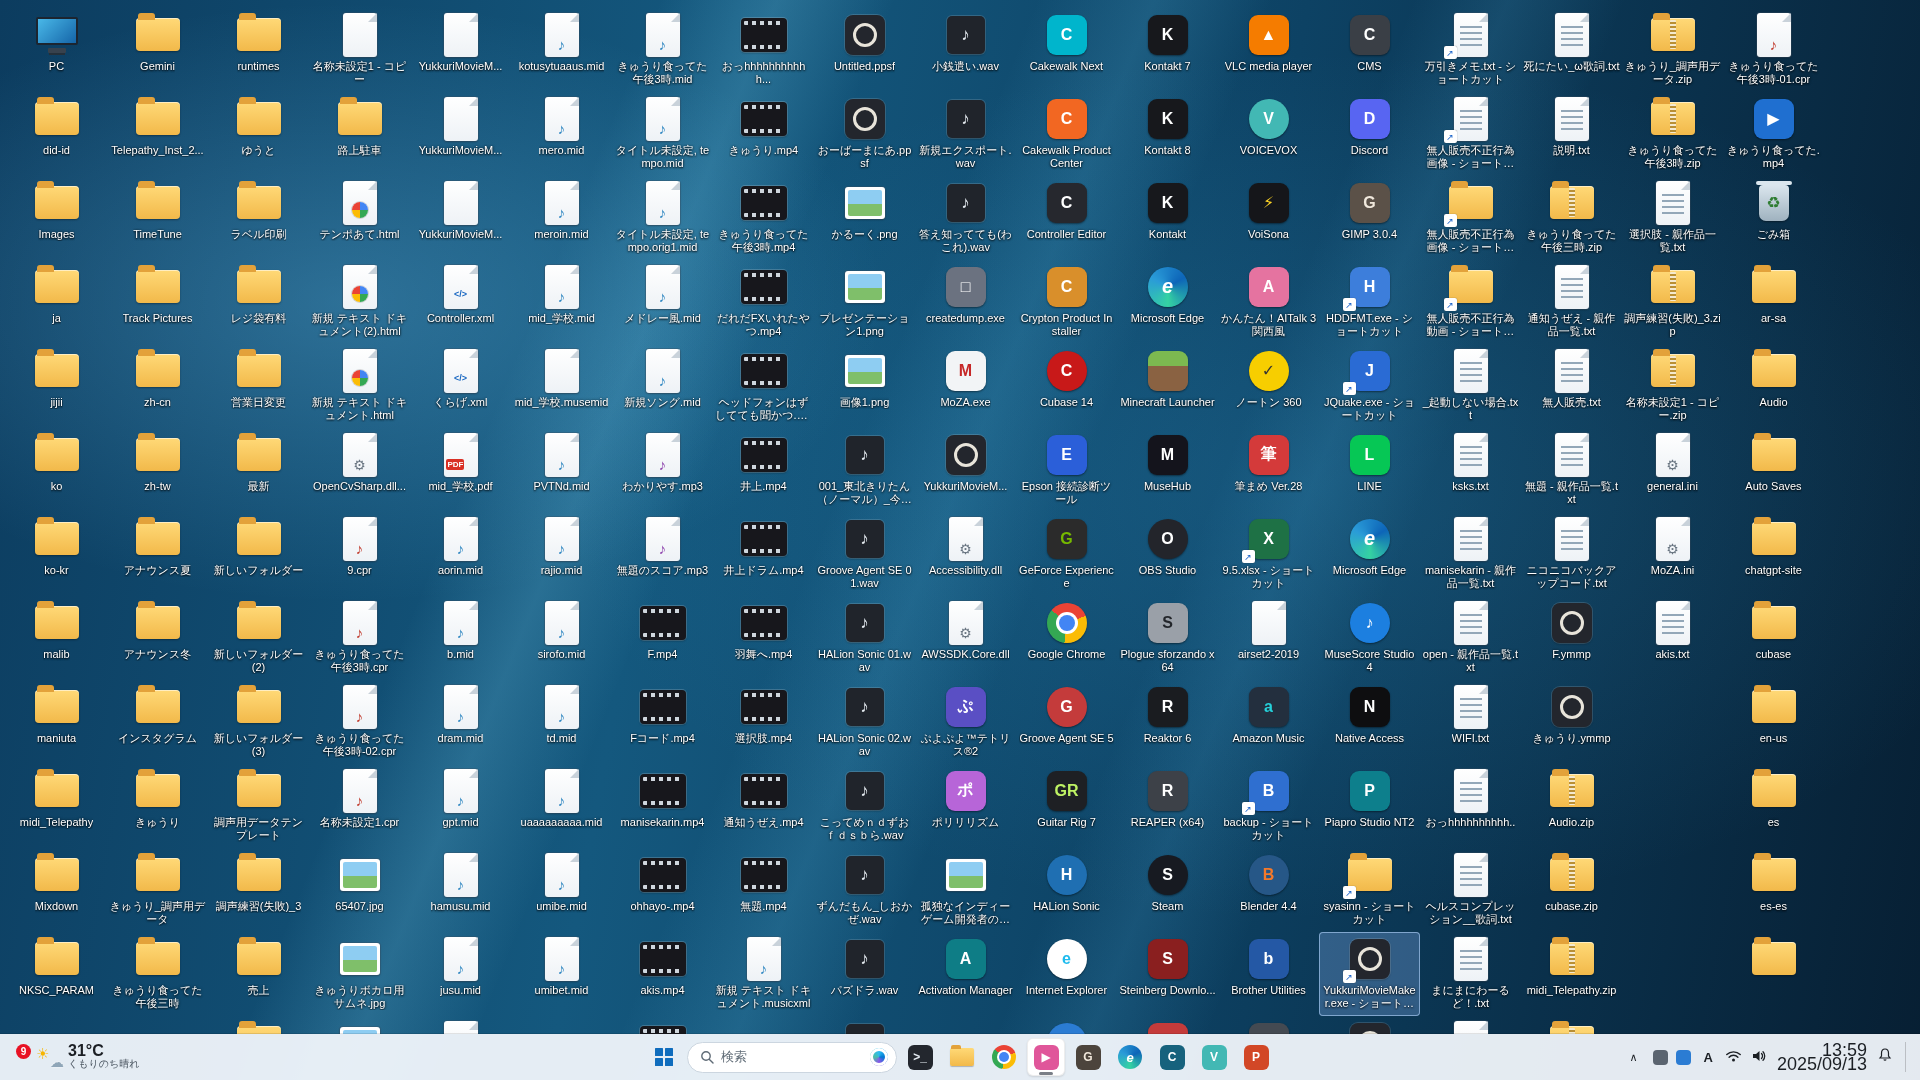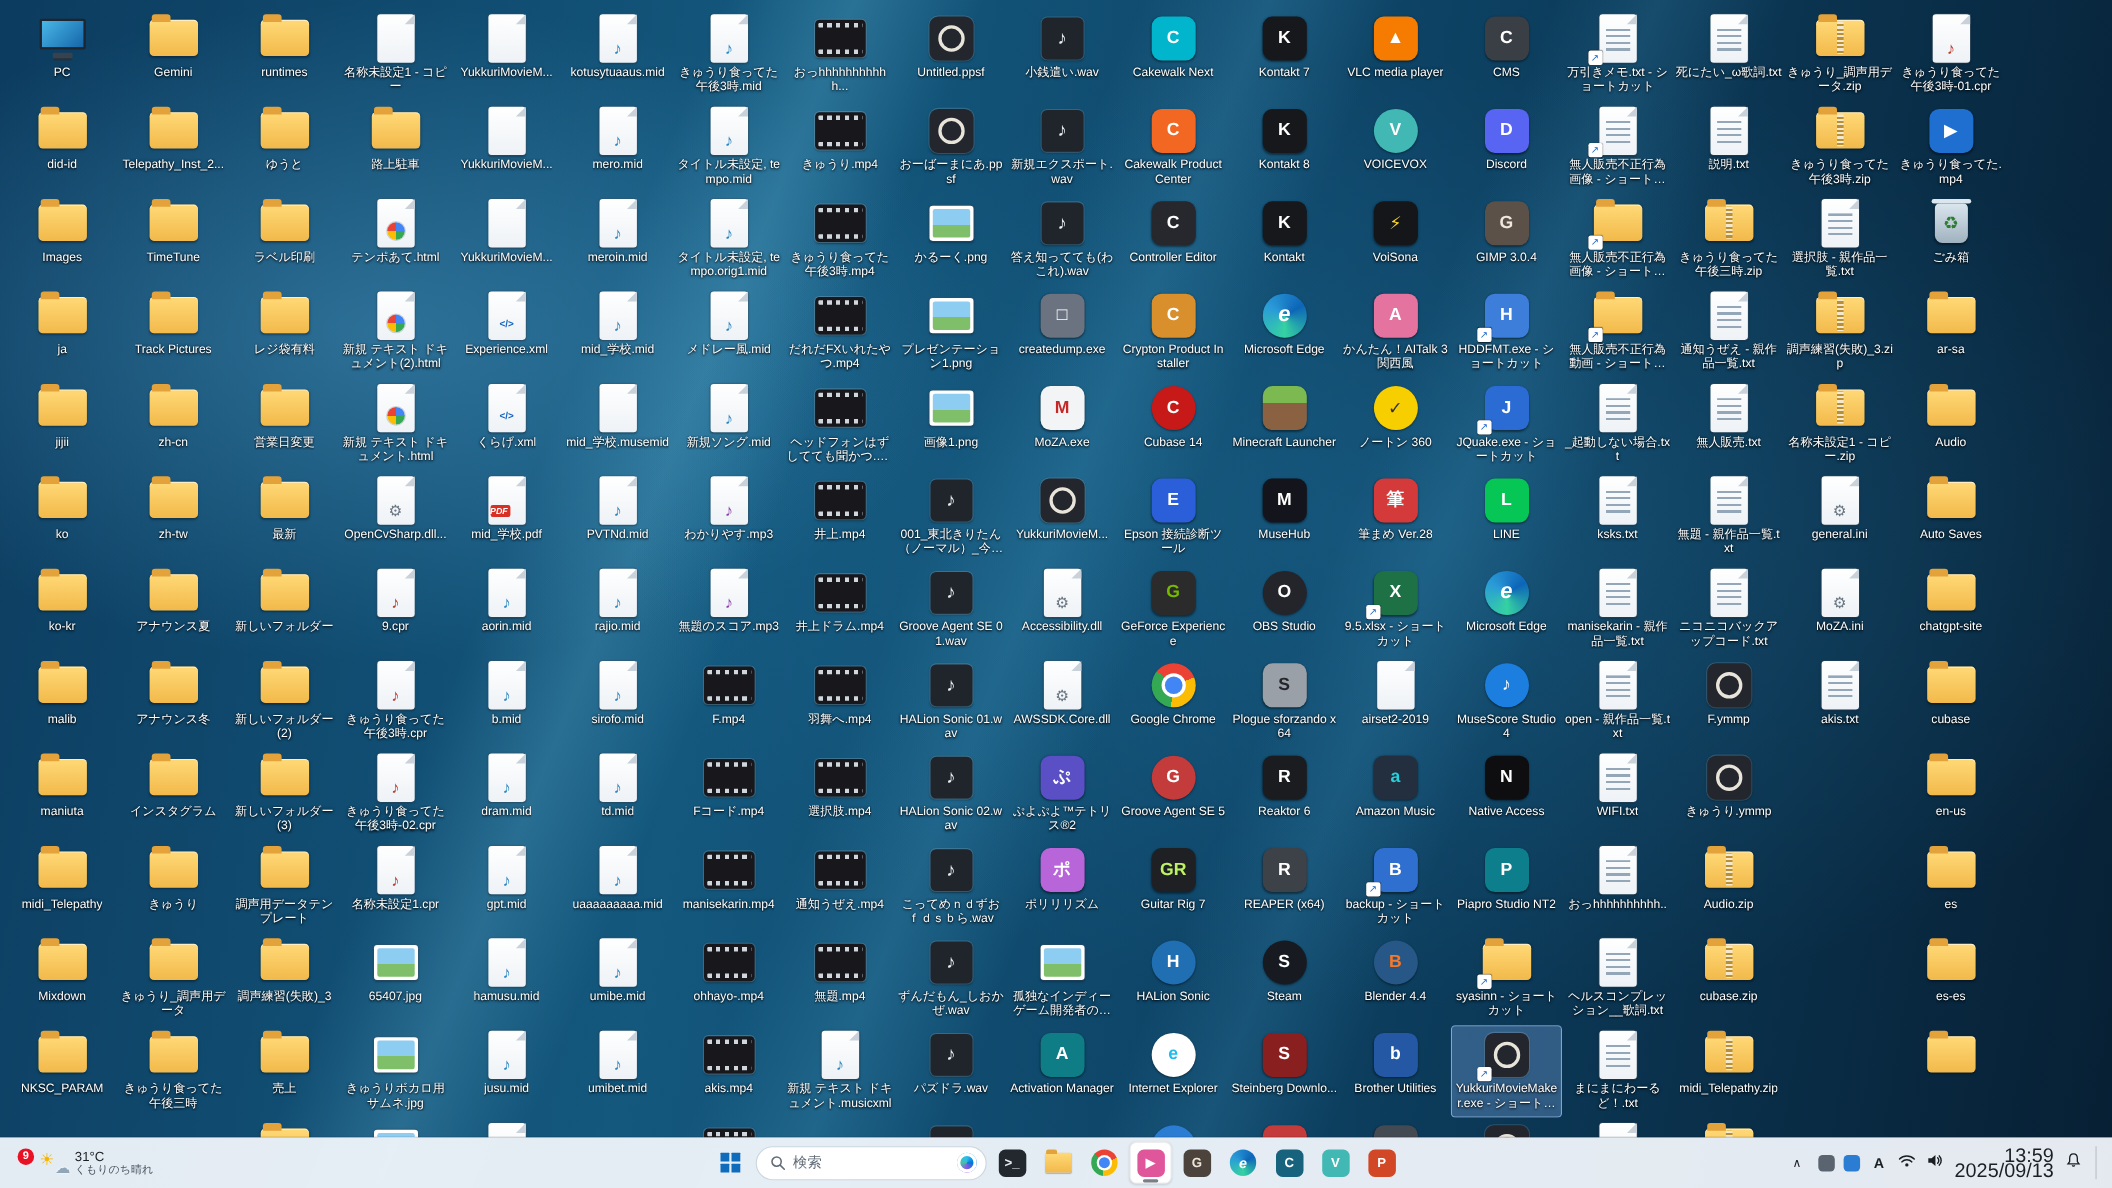--- a/index.html
+++ b/index.html
@@ -28,21 +28,21 @@
   .ic-folder.zip::after { content:""; position:absolute; left:50%; top:2px; bottom:2px; width:6px; transform:translateX(-50%);
     background:repeating-linear-gradient(180deg,#f4e9cf 0 2px,#b98f34 2px 4px); border-radius:1px; }
   .ic-file { width:34px; height:44px; border-radius:3px; position:relative;
     background:linear-gradient(#ffffff,#eef2f6); box-shadow:0 0 0 1px rgba(60,80,100,.35), 0 1px 2px rgba(0,0,0,.3); }
   .ic-file::before { content:""; position:absolute; top:0; right:0; width:0; height:0;
     border-style:solid; border-width:0 0 9px 9px; border-color:transparent transparent #c9d2da transparent; }
   .ic-file.text::after { content:""; position:absolute; left:6px; right:6px; top:13px; height:23px;
     background:repeating-linear-gradient(180deg,#93a7b8 0 2px,transparent 2px 6px); }
   .mark { position:absolute; left:0; right:0; bottom:4px; text-align:center; font-size:15px; font-weight:bold; }
   .xmlm { position:absolute; left:0; right:0; bottom:10px; text-align:center; font-size:9px; color:#1565c0; font-weight:bold; }
-  .pdfband { position:absolute; left:2px; right:14px; bottom:7px; background:#d93025; color:#fff; font-size:8px; font-weight:bold; text-align:left; border-radius:2px; padding:1px 0;font-style:italic; }
+  .pdfband { position:absolute; left:2px; right:14px; bottom:7px; background:#d93025; color:#fff; font-size:8px; font-weight:bold; text-align:right; border-radius:2px; padding:1px 0; }
   .htmlball { position:absolute; left:50%; bottom:7px; transform:translateX(-50%); width:16px; height:16px; border-radius:50%;
     background:conic-gradient(#4285f4 0 25%, #34a853 25% 50%, #fbbc05 50% 75%, #ea4335 75% 100%); box-shadow:0 0 0 1px rgba(0,0,0,.15); }
   .ic-img { width:40px; height:32px; background:#fff; border-radius:3px; padding:3px; box-shadow:0 0 0 1px rgba(60,80,100,.35), 0 1px 2px rgba(0,0,0,.3); }
   .ic-img::after { content:""; display:block; width:100%; height:100%; border-radius:2px;
     background:linear-gradient(180deg,#8ecdf2 0 55%, #7fbf6a 55% 100%); }
   .ic-video { width:46px; height:34px; background:#17171c; border-radius:4px; position:relative; box-shadow:0 0 0 1px rgba(255,255,255,.18), 0 1px 2px rgba(0,0,0,.4); }
   .ic-video::before, .ic-video::after { content:""; position:absolute; left:3px; right:3px; height:4px;
     background:repeating-linear-gradient(90deg,#cfd6dd 0 4px, transparent 4px 8px); border-radius:1px; }
   .ic-video::before { top:3px; } .ic-video::after { bottom:3px; }
   .ic-wav { width:38px; height:38px; background:#20242b; border-radius:5px; color:#e8eef4; display:flex; align-items:center; justify-content:center;
@@ -68,21 +68,21 @@
   .ic-bin::before { content:""; position:absolute; top:-4px; left:-3px; right:-3px; height:4px; background:#dbe6ee; border-radius:2px; }
   
   .taskbar { position:absolute; left:0; right:0; bottom:0; height:46px; background:rgba(242,246,252,.94);
     display:flex; align-items:center; justify-content:space-between; padding:0 10px; box-shadow:0 -1px 0 rgba(0,0,0,.10); color:#1b1f24; }
   .tb-left { position:relative; display:flex; align-items:center; gap:6px; padding:4px 10px 4px 26px; border-radius:6px; }
   .wbadge { position:absolute; top:4px; left:6px; min-width:15px; height:15px; border-radius:8px; background:#e81224; color:#fff;
     font-size:10px; font-weight:bold; display:flex; align-items:center; justify-content:center; padding:0 3px; }
   .wicon { position:relative; width:26px; height:24px; }
   .wicon .sun { position:absolute; left:0; top:0; color:#f7b500; font-size:15px; }
   .wicon .cloud { position:absolute; right:-2px; bottom:-1px; color:#8fa6b8; font-size:14px; text-shadow:0 0 2px #fff; }
-  .wtemp { font-size:12px; font-weight:normal; line-height:14px; }
+  .wtemp { font-size:16px; font-weight:bold; line-height:14px; }
   .wcond { font-size:10px; color:#4a5560; line-height:12px; }
   .tb-center { position:absolute; left:50%; transform:translateX(-50%); display:flex; align-items:center; gap:4px; }
   .start-btn { width:38px; height:38px; border:none; background:transparent; border-radius:6px; display:flex; align-items:center; justify-content:center; }
   .winlogo { display:grid; grid-template-columns:8px 8px; grid-template-rows:8px 8px; gap:1.5px; }
   .winlogo span { background:#0f6cbd; border-radius:0.5px; }
   .search-pill { display:flex; align-items:center; gap:7px; width:210px; height:31px; padding:0 8px 0 12px; border-radius:16px;
     background:#fff; border:1px solid #ccd6e0; color:#5f6b76; font-size:13px; }
   .search-pill .stext { flex:1; }
   .bingball { width:18px; height:18px; border-radius:50%; background:conic-gradient(#2bbcf2,#0078d4,#8a57e8,#49c0a8,#2bbcf2); box-shadow:inset 0 0 0 3px #fff; }
   .tb-app { width:38px; height:38px; border:none; background:transparent; border-radius:6px; display:flex; align-items:center; justify-content:center; position:relative; }
@@ -477,21 +477,21 @@
           </div>
         </div>
         <div class="lbl">新規 テキスト ドキュメント(2).html</div>
       </div>
       <div class="cell">
         <div class="ig">
           <div class="ic-file">
             <span class="xmlm">&lt;/&gt;</span>
           </div>
         </div>
-        <div class="lbl">Experience.xml</div>
+        <div class="lbl">Controller.xml</div>
       </div>
       <div class="cell">
         <div class="ig">
           <div class="ic-file">
             <span class="mark" style="color:#2e86c1">♪</span>
           </div>
         </div>
         <div class="lbl">mid_学校.mid</div>
       </div>
       <div class="cell">

